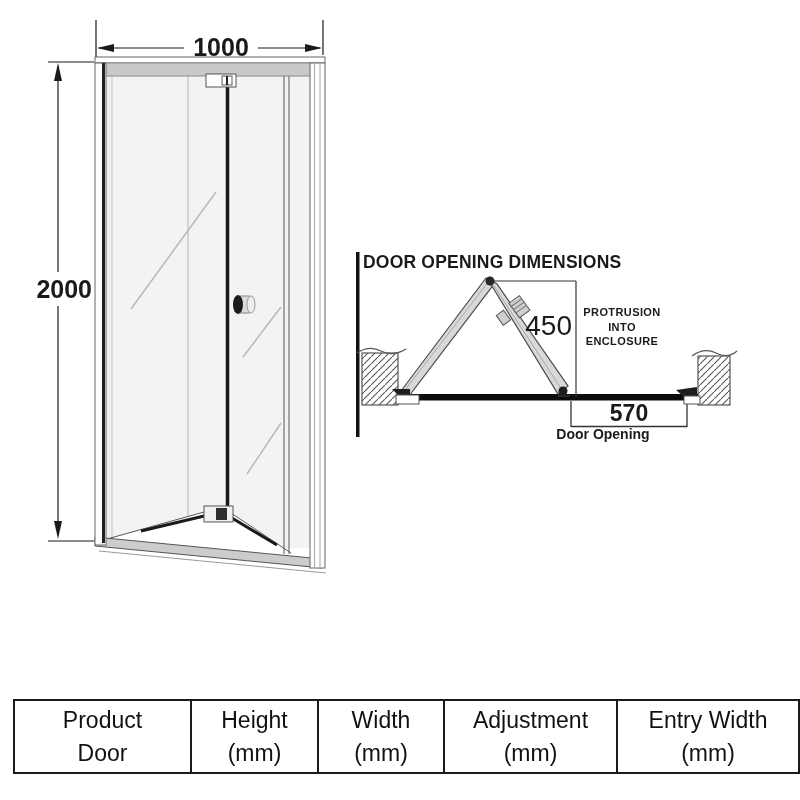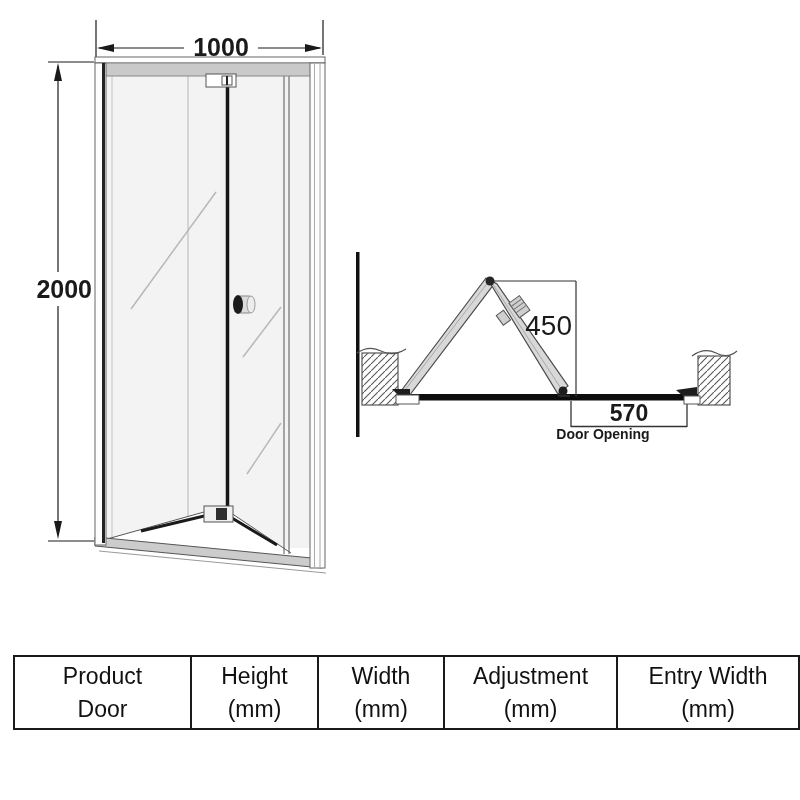--- a/index.html
+++ b/index.html
@@ -8,21 +8,21 @@
   svg.linework{position:absolute;left:0;top:0;}
   .lbl{position:absolute;color:#1a1a1a;}
   .dim-1000{left:185px;top:33px;width:72px;text-align:center;font-size:25px;font-weight:600;}
   .dim-2000{left:26px;top:275px;width:66px;text-align:right;font-size:25px;font-weight:600;}
   .plan-title{left:363px;top:252px;width:300px;font-size:17.5px;font-weight:700;letter-spacing:0.2px;white-space:nowrap;}
   .dim-450{left:514px;top:310px;width:58px;text-align:right;font-size:28px;font-weight:400;}
   .protrusion{left:576px;top:305px;width:92px;text-align:center;font-size:11px;font-weight:700;line-height:14.5px;letter-spacing:0.4px;}
   .dim-570{left:589px;top:400px;width:80px;text-align:center;font-size:23px;font-weight:700;}
   .door-opening{left:542px;top:426px;width:122px;text-align:center;font-size:14px;font-weight:600;}
   .spec{position:absolute;left:13px;top:655px;}
-  table.spec-table{border-collapse:collapse;width:775px;table-layout:fixed;}
+  table.spec-table{border-collapse:collapse;width:775px;table-layout:fixed;margin-top:44px;}
   table.spec-table td,table.spec-table th{border:2px solid #1a1a1a;background:#fff;
       font-family:"Liberation Sans", sans-serif;font-weight:400;color:#111;
       text-align:center;vertical-align:middle;padding:0;}
   table.spec-table th{height:71px;font-size:23px;line-height:33px;}
   table.spec-table td{height:38px;font-size:23px;}
   .c0{width:175px;} .c1{width:125px;} .c2{width:124px;} .c3{width:171px;} .c4{width:180px;}
 </style>
 </head>
 <body>
 
@@ -141,21 +141,27 @@
       <circle cx="563" cy="391" r="4.5" fill="#1e1e1e"></circle>
       <line x1="558" y1="396" x2="570" y2="396" stroke="#333" stroke-width="1.5"></line>
       <polygon points="676,390 697,387 697,396 683,396" fill="#1e1e1e"></polygon>
       <rect x="684" y="396" width="16" height="8" fill="#ffffff" stroke="#555" stroke-width="1"></rect>
     </g>
   </svg>
 
   <div class="lbl dim-1000">1000</div>
   <div class="lbl dim-2000">2000</div>
 
+  <div class="lbl plan-title">DOOR OPENING DIMENSIONS</div>
   <div class="lbl dim-450">450</div>
+  <div class="lbl protrusion">
+    <div>PROTRUSION</div>
+    <div>INTO</div>
+    <div>ENCLOSURE</div>
+  </div>
   <div class="lbl dim-570">570</div>
   <div class="lbl door-opening">Door Opening</div>
 
   <div class="spec">
     <table class="spec-table">
       <tbody>
           <tr>
         <th class="c0">
           <div>Product</div>
           <div>Door</div>

